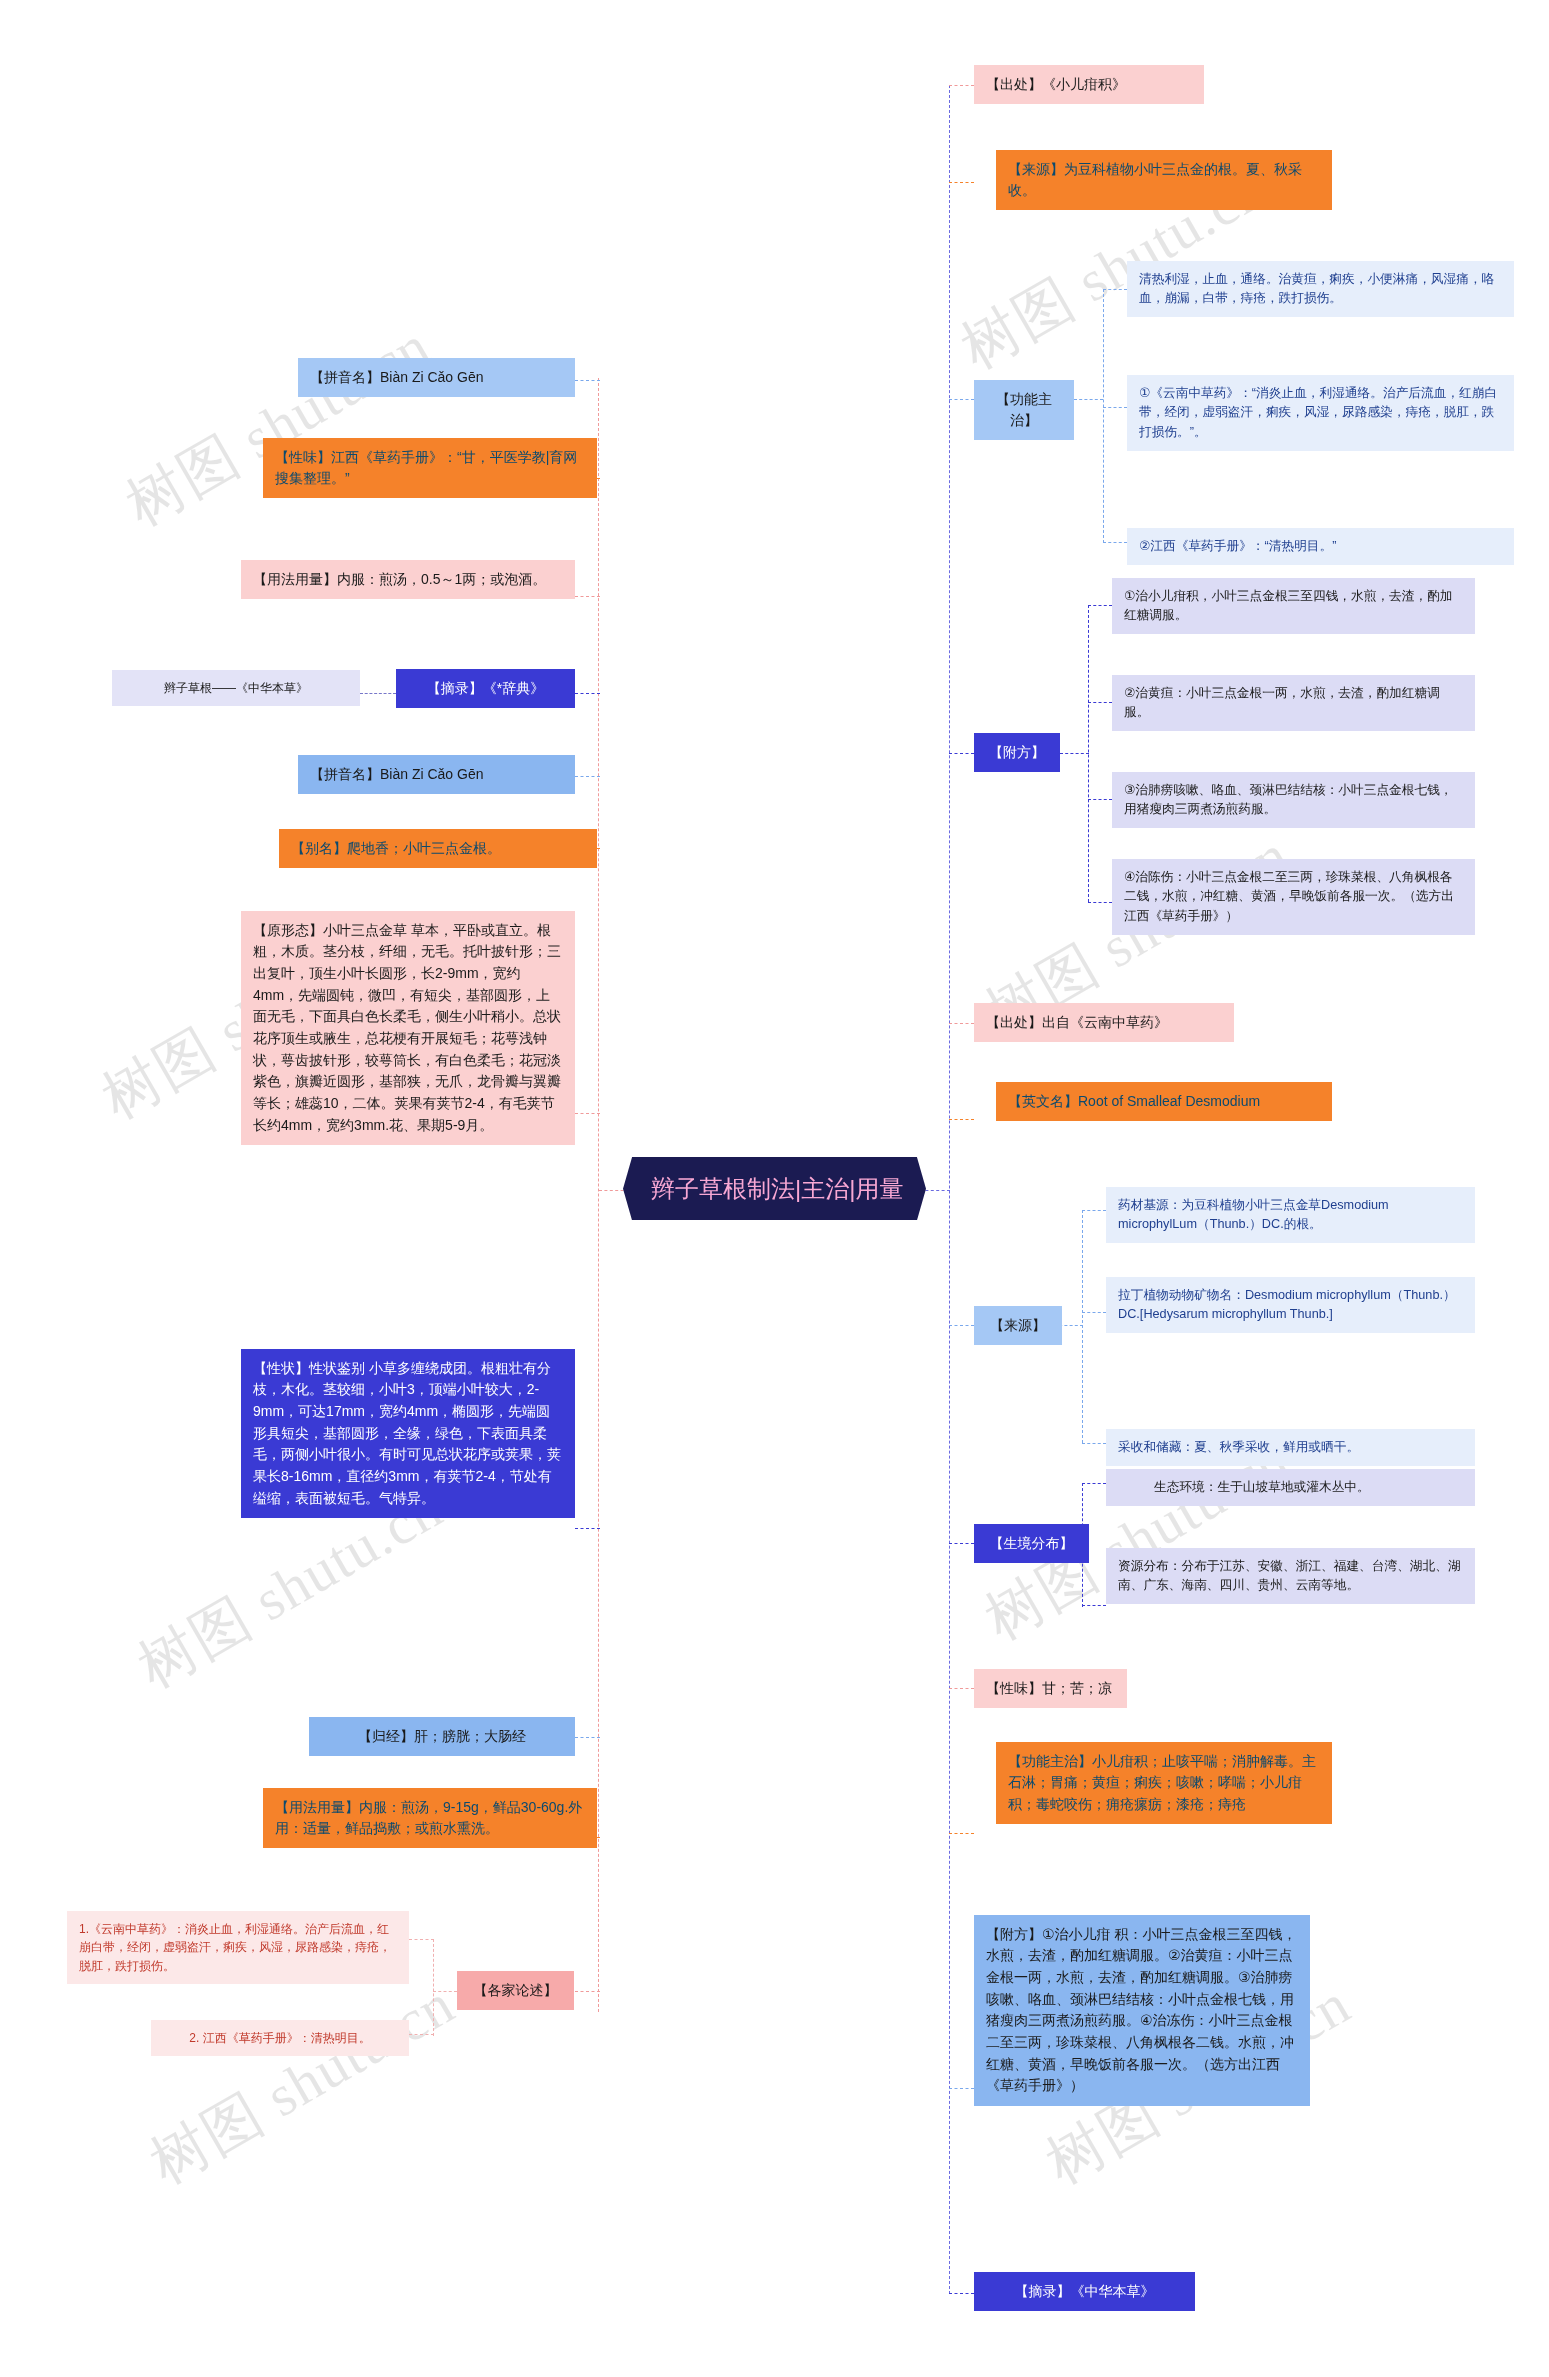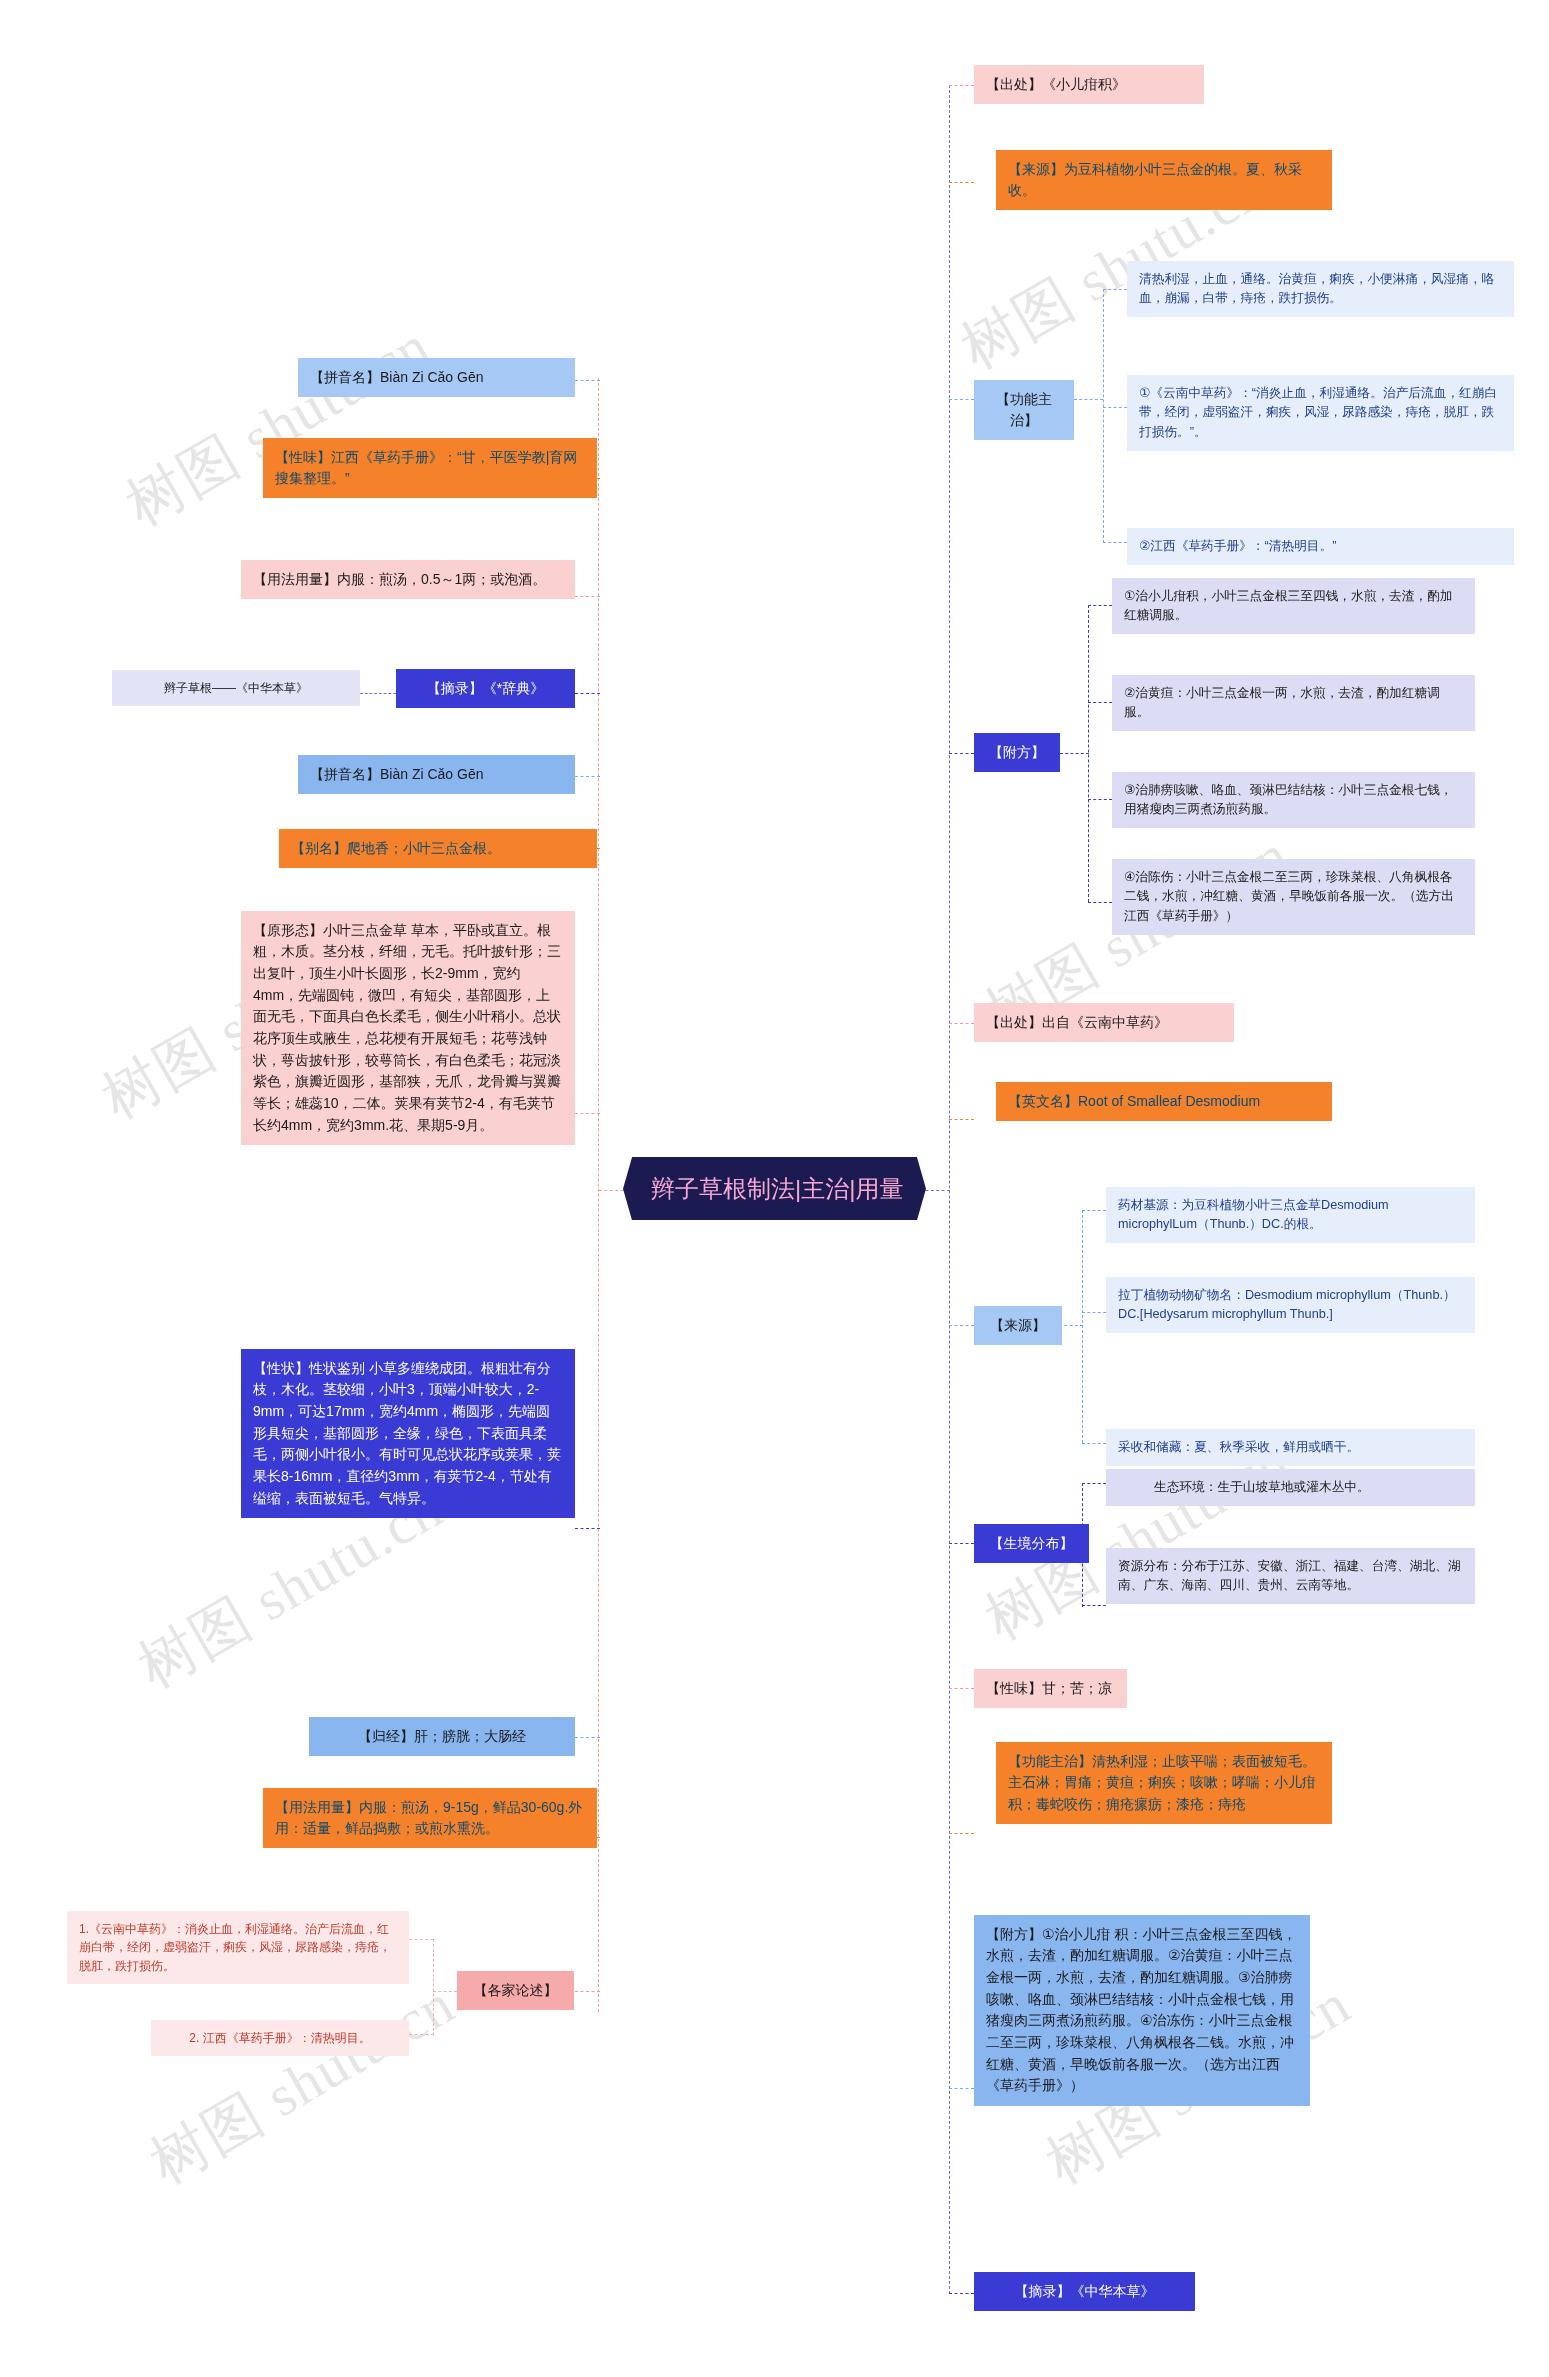--- a/index.html
+++ b/index.html
@@ -180,16 +180,16 @@
 <div class="node n-blue-l" style="left:974px; top:1306px; width:88px; font-size:14px; text-align:center;">【来源】</div>
 <div class="node n-blue-vl" style="left:1106px; top:1187px; width:369px; font-size:12.7px;">药材基源：为豆科植物小叶三点金草Desmodium microphylLum（Thunb.）DC.的根。</div>
 <div class="node n-blue-vl" style="left:1106px; top:1277px; width:369px; font-size:12.7px;">拉丁植物动物矿物名：Desmodium microphyllum（Thunb.）DC.[Hedysarum microphyllum Thunb.]</div>
 <div class="node n-blue-vl" style="left:1106px; top:1429px; width:369px; font-size:12.7px;">采收和储藏：夏、秋季采收，鲜用或晒干。</div>
 
 <div class="node n-blue-d" style="left:974px; top:1524px; width:115px; font-size:14px; text-align:center;">【生境分布】</div>
 <div class="node n-lav" style="left:1106px; top:1469px; width:369px; font-size:12.7px;padding-left:48px;">生态环境：生于山坡草地或灌木丛中。</div>
 <div class="node n-lav" style="left:1106px; top:1548px; width:369px; font-size:12.7px;">资源分布：分布于江苏、安徽、浙江、福建、台湾、湖北、湖南、广东、海南、四川、贵州、云南等地。</div>
 
 <div class="node n-pink-l" style="left:974px; top:1669px; width:153px; font-size:14px;">【性味】甘；苦；凉</div>
-<div class="node n-orange" style="left:974px; top:1742px; width:336px; font-size:14px;">【功能主治】清热利湿；止咳平喘；表面被短毛。主石淋；胃痛；黄疸；痢疾；咳嗽；哮喘；小儿疳积；毒蛇咬伤；痈疮瘰疬；漆疮；痔疮</div>
+<div class="node n-orange" style="left:974px; top:1742px; width:336px; font-size:14px;">【功能主治】小儿疳积；止咳平喘；消肿解毒。主石淋；胃痛；黄疸；痢疾；咳嗽；哮喘；小儿疳积；毒蛇咬伤；痈疮瘰疬；漆疮；痔疮</div>
 <div class="node n-blue-m" style="left:974px; top:1915px; width:336px; font-size:14px;">【附方】①治小儿疳 积：小叶三点金根三至四钱，水煎，去渣，酌加红糖调服。②治黄疸：小叶三点金根一两，水煎，去渣，酌加红糖调服。③治肺痨咳嗽、咯血、颈淋巴结结核：小叶点金根七钱，用猪瘦肉三两煮汤煎药服。④治冻伤：小叶三点金根二至三两，珍珠菜根、八角枫根各二钱。水煎，冲红糖、黄酒，早晚饭前各服一次。（选方出江西《草药手册》）</div>
 <div class="node n-blue-d" style="left:974px; top:2272px; width:221px; font-size:14px; text-align:center;">【摘录】《中华本草》</div>
 
 
 </body></html>

